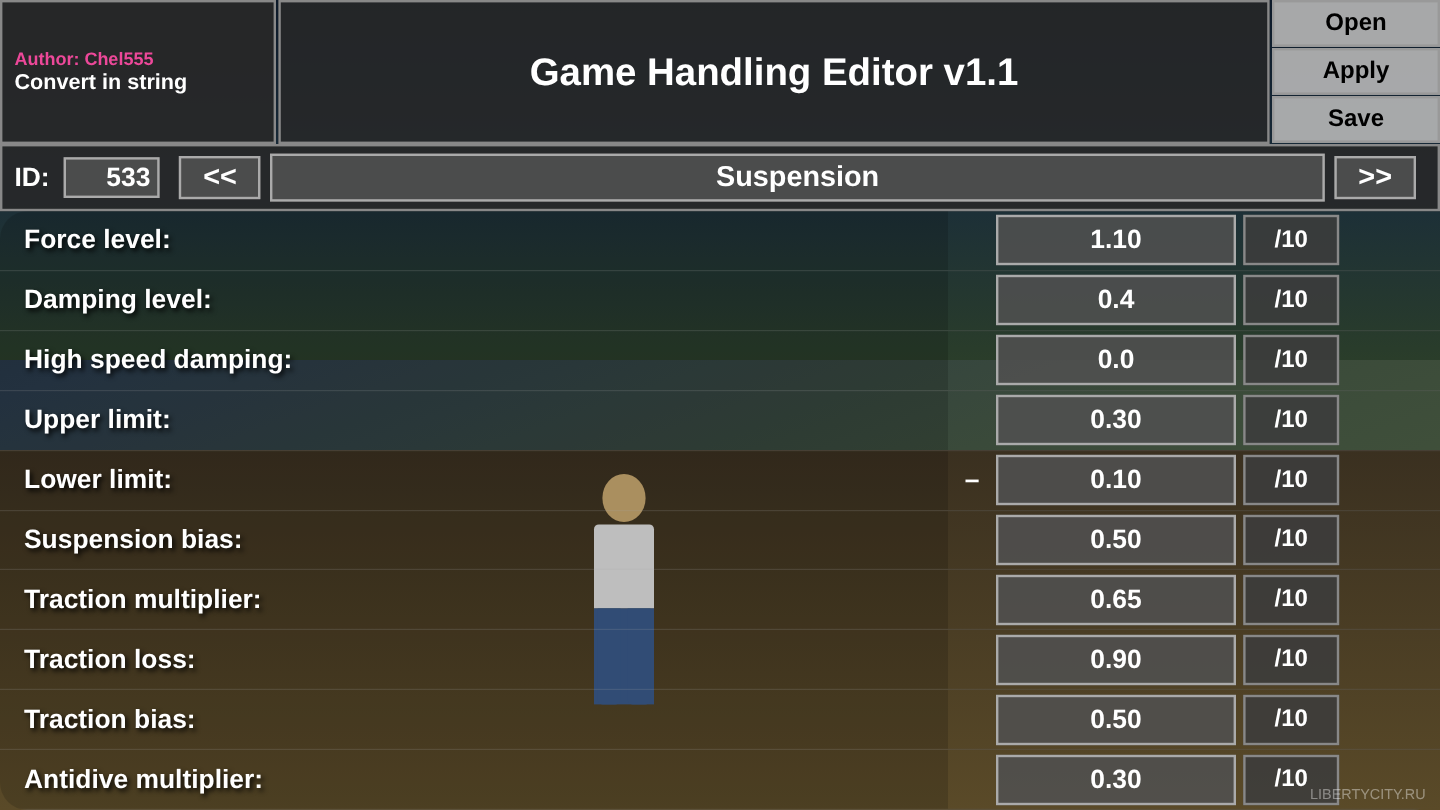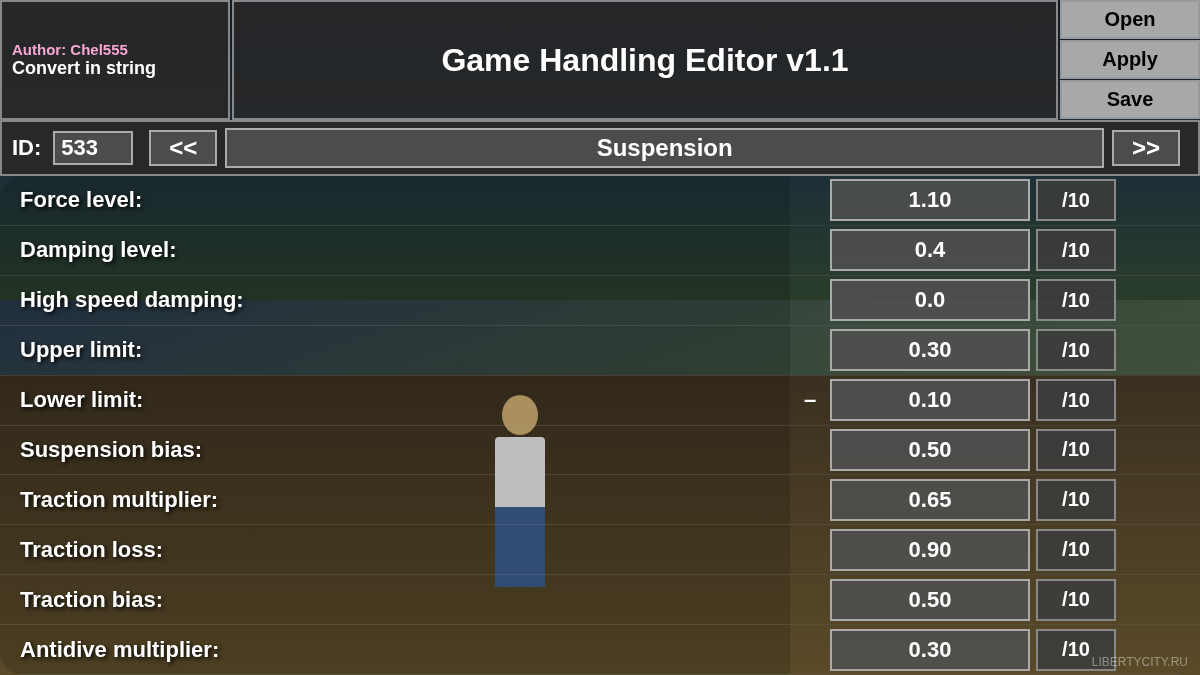--- a/index.html
+++ b/index.html
@@ -54,21 +54,21 @@
       border: 2px solid #888;
       display: flex;
       flex-direction: column;
       align-items: flex-start;
       justify-content: center;
       padding: 4px 10px;
       flex-shrink: 0;
     }
 
     #author-text {
-      color: #f9a8d4;
+      color: #ec4899;
       font-size: 15px;
       font-weight: bold;
     }
 
     #convert-text {
       color: white;
       font-size: 18px;
       font-weight: bold;
     }
 
@@ -129,21 +129,21 @@
     }
 
     #id-input {
       background: rgba(80,80,80,0.9);
       border: 2px solid #aaa;
       color: white;
       font-size: 22px;
       font-weight: bold;
       width: 80px;
       padding: 2px 6px;
-      text-align: left;
+      text-align: right;
     }
 
     #nav-prev {
       background: rgba(80,80,80,0.9);
       border: 2px solid #aaa;
       color: white;
       font-size: 24px;
       font-weight: bold;
       padding: 2px 18px;
       cursor: pointer;

